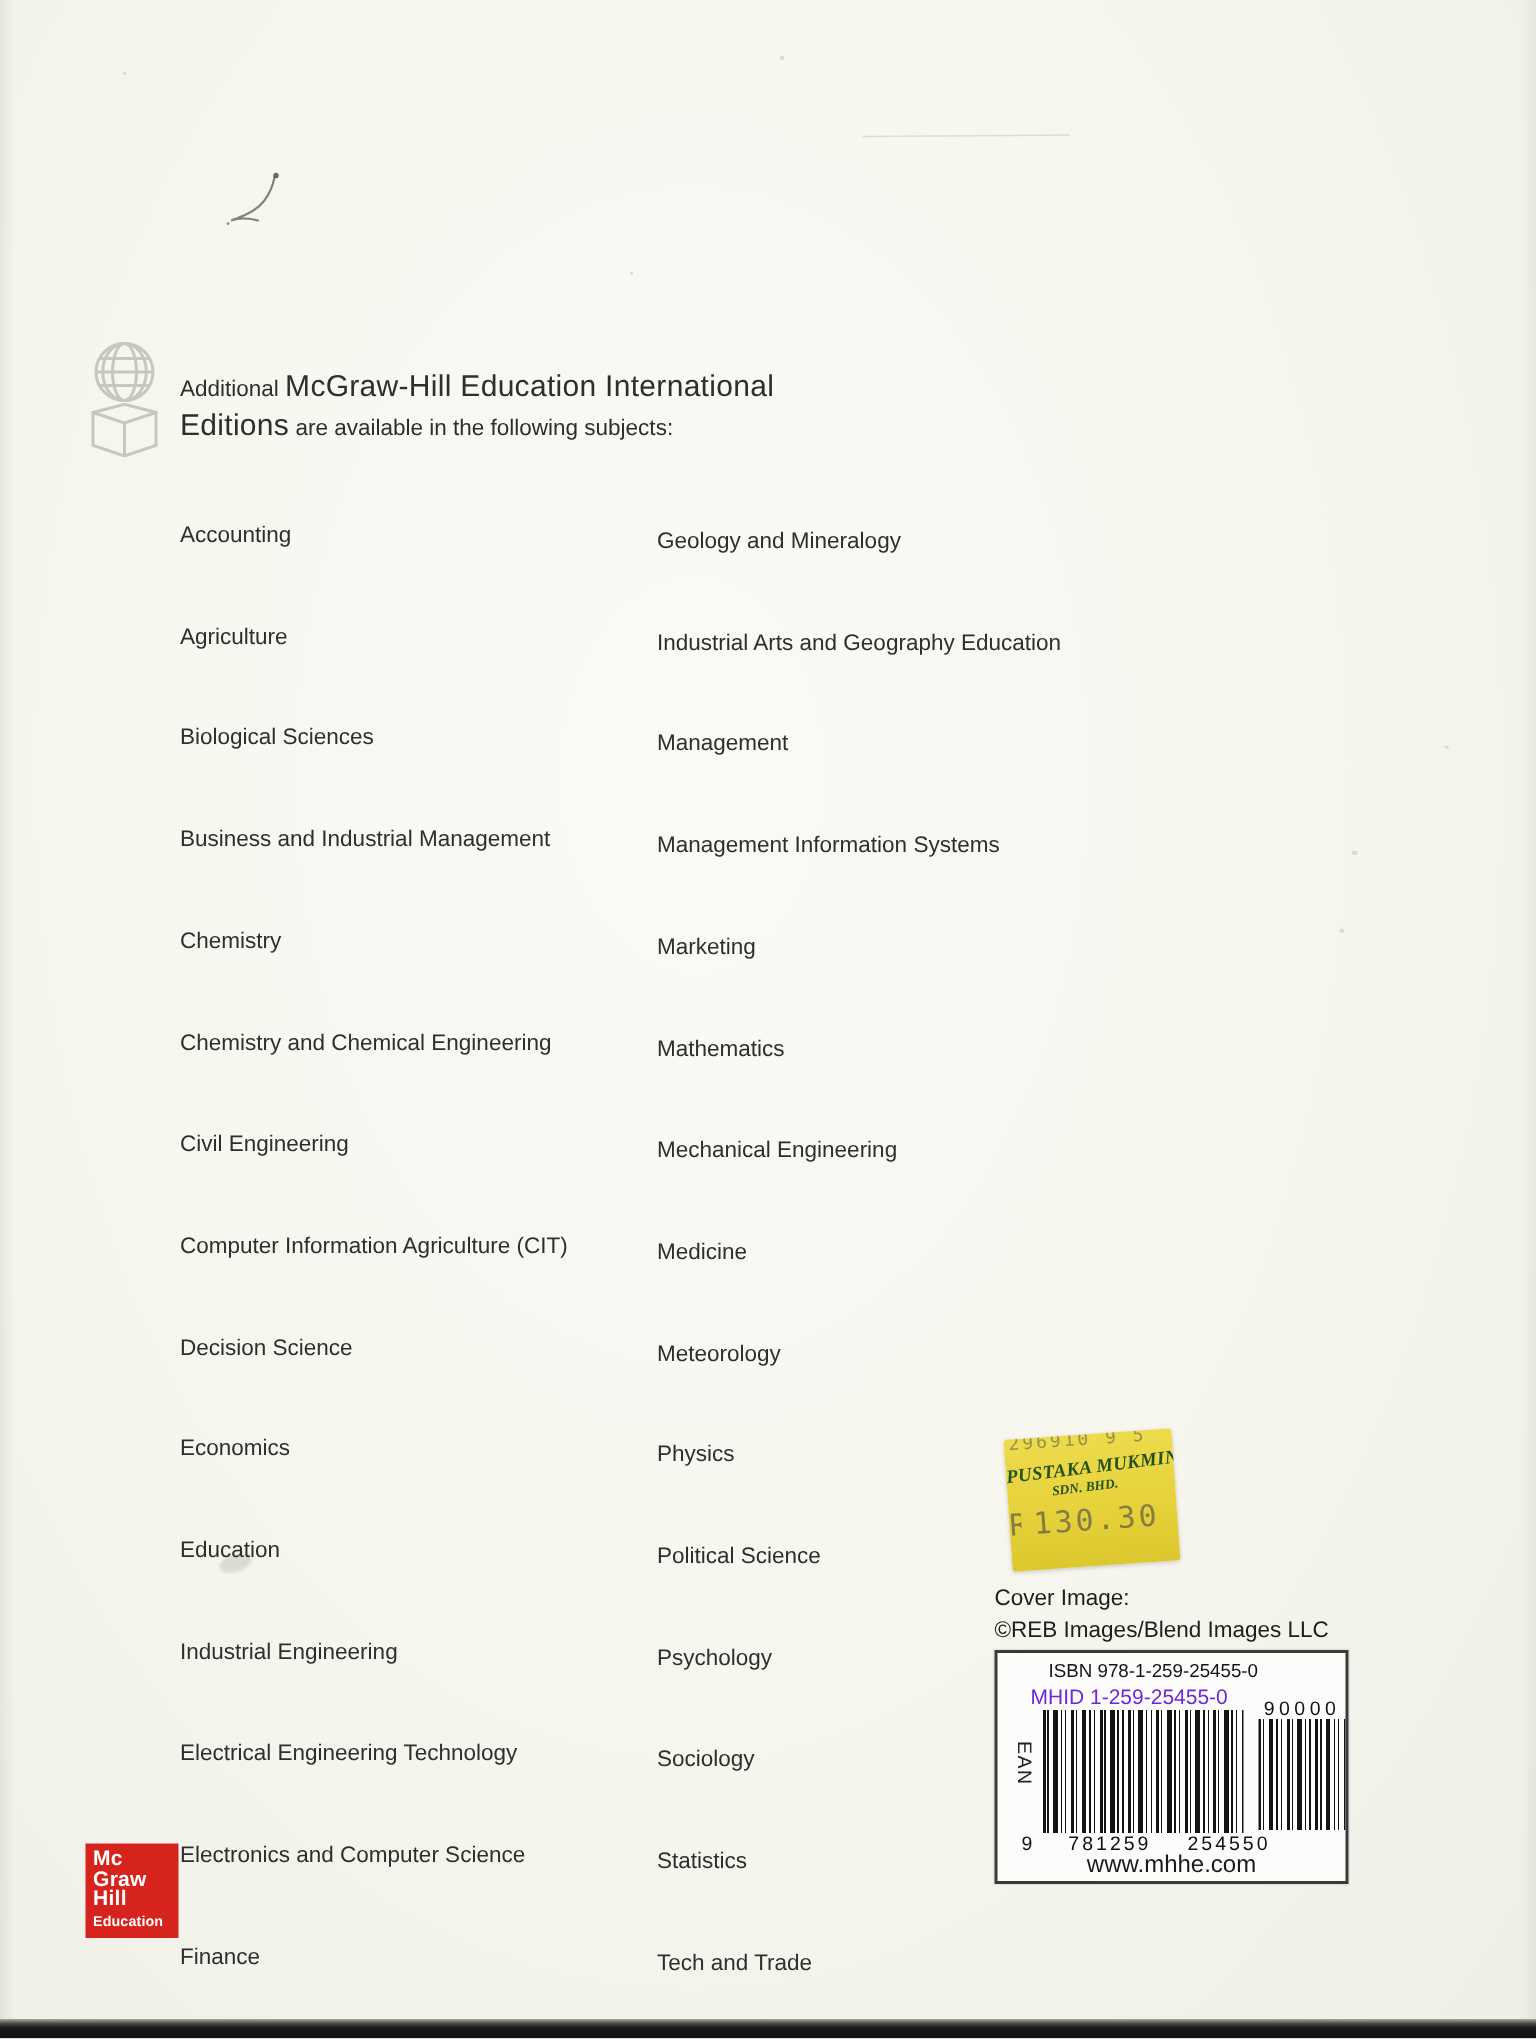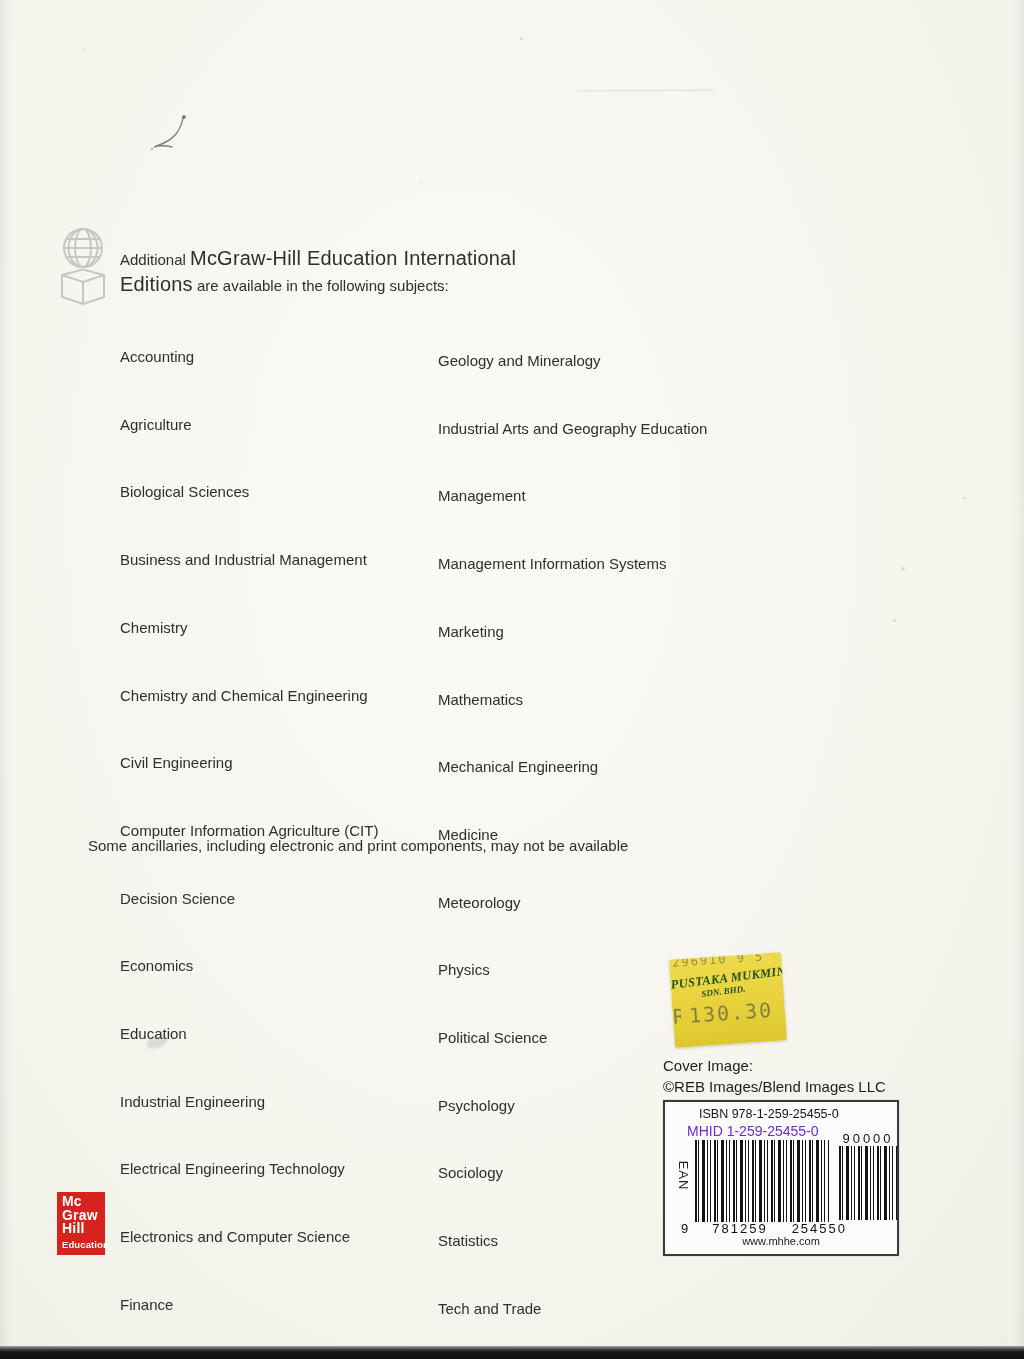--- a/index.html
+++ b/index.html
@@ -68,24 +68,24 @@
       #141414 3px,#141414 4px,#fff 4px,#fff 7px,
       #141414 7px,#141414 10px,#fff 10px,#fff 12px,
       #141414 12px,#141414 13px,#fff 13px,#fff 15px,
       #141414 15px,#141414 16px,#fff 16px,#fff 19px);}
   .bars-main{left:30px;top:38px;width:134px;height:82px;}
   .bars-supp{left:174px;top:44px;width:58px;height:74px;}
   .bc-digits{position:absolute;left:16px;top:119px;font-size:13px;color:#111;white-space:nowrap;}
   .bc-digits .g{letter-spacing:2px;margin-left:24px;}
   .supp-digits{position:absolute;left:172px;top:29px;width:62px;text-align:center;
     font-size:13px;letter-spacing:3px;color:#111;}
-  .website{position:absolute;left:0;top:133px;width:100%;text-align:center;font-size:11px;color:#1a1a1a;}
-
-  
-  .mh-logo{position:absolute;left:57px;top:1192px;width:48px;height:63px;
+  .website{position:absolute;left:0;top:133px;width:100%;text-align:center;font-size:16px;color:#1a1a1a;}
+
+  
+  .mh-logo{position:absolute;left:57px;top:1229px;width:62px;height:63px;
     box-sizing:border-box;padding:3px 0 15px 5px;color:#fff;}
   .mh-logo .l{font-weight:bold;font-size:14px;line-height:13.5px;letter-spacing:.2px;}
   .mh-logo .e{font-weight:bold;font-size:9.5px;margin-top:3px;letter-spacing:.1px;}
 </style>
 </head>
 <body>
 
 <div class="page">
 
   <div class="edge-left"></div>
@@ -153,21 +153,20 @@
       <div class="subject-item">Meteorology</div>
       <div class="subject-item">Physics</div>
       <div class="subject-item">Political Science</div>
       <div class="subject-item">Psychology</div>
       <div class="subject-item">Sociology</div>
       <div class="subject-item">Statistics</div>
       <div class="subject-item">Tech and Trade</div>
     </div>
 
   <div class="note">
-    <div>Some ancillaries, including electronic and print components, may not be available</div>
   </div>
 
   <div class="sticker" style="background: linear-gradient(rgb(238, 219, 76) 0%, rgb(231, 210, 59) 55%, rgb(221, 199, 46) 100%);">
     <div class="serial">296910 9 5</div>
     <div class="store">PUSTAKA MUKMIN</div>
     <div class="store2">SDN. BHD.</div>
     <div class="price-row">
       <span class="price-prefix">R</span><span class="price">130.30</span>
     </div>
   </div>

